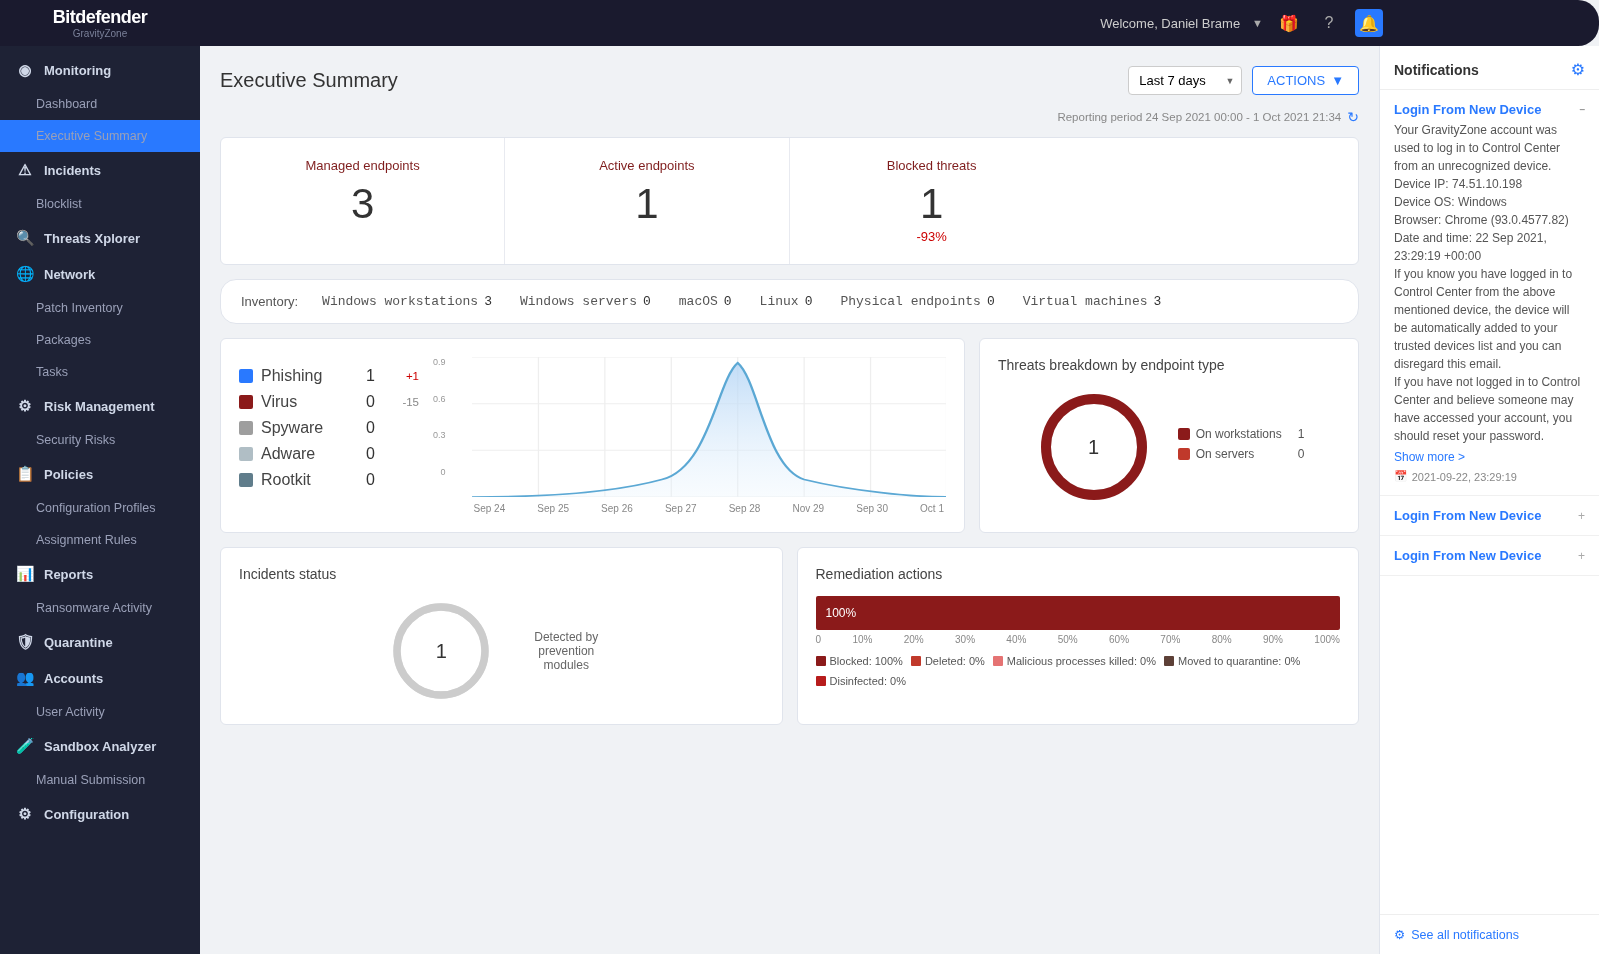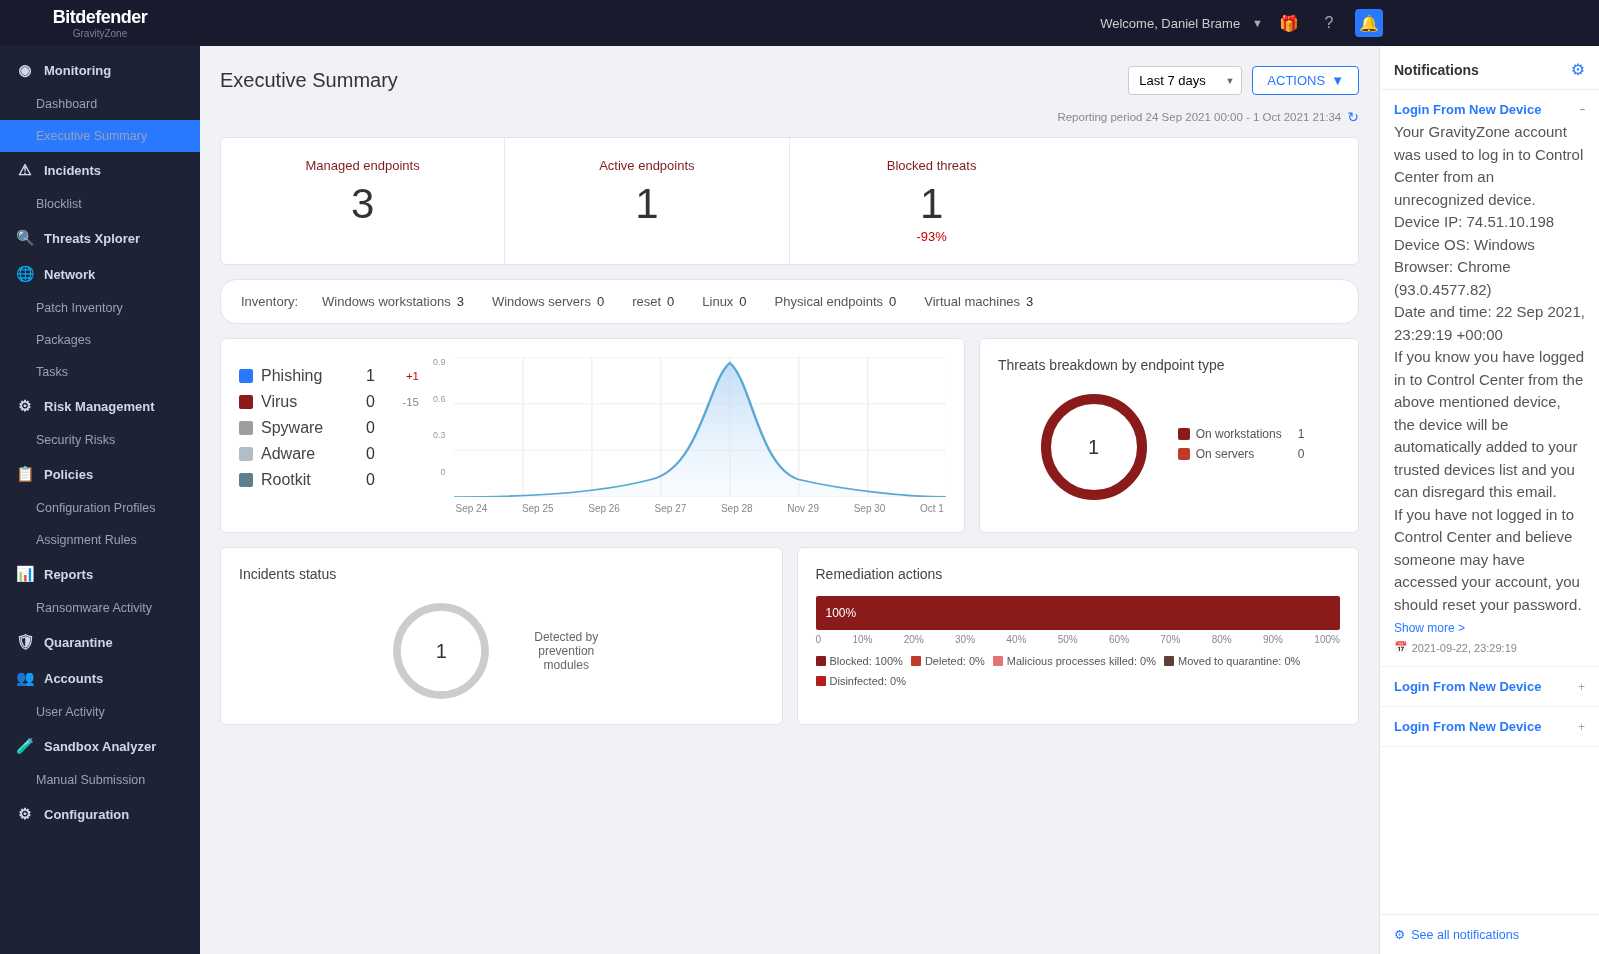--- a/index.html
+++ b/index.html
@@ -10,20 +10,21 @@
       background: #1a1a2e;
       color: #fff;
       display: flex;
       align-items: center;
       justify-content: flex-end;
       padding: 0 16px;
       height: 46px;
       flex-shrink: 0;
       position: relative;
       z-index: 100;
+      border-radius: 21px;
     }
     .top-header-left {
       position: absolute;
       left: 0;
       top: 0;
       width: 200px;
       height: 46px;
       background: #1a1a2e;
       display: flex;
       align-items: center;
@@ -188,21 +189,21 @@
       border: 1px solid #e0e4ec;
       border-radius: 16px;
       padding: 14px 20px;
       display: flex;
       align-items: center;
       gap: 0;
       margin-bottom: 14px;
       font-size: 13px;
     }
     .inv-label { color: #555; font-weight: 500; margin-right: 24px; }
-    .inv-item { display: flex; align-items: center; gap: 6px; margin-right: 28px; color: #555; }
+    .inv-item { display: flex; align-items: center; gap: 6px; margin-right: 28px; color: #555; font-family: Liberation Mono, monospace; }
     .inv-count { font-weight: 500; color: #333; }
 
     
     .charts-row {
       display: grid;
       grid-template-columns: 1fr 380px;
       gap: 14px;
       margin-bottom: 14px;
     }
     .chart-card {
@@ -262,21 +263,21 @@
       display: flex;
       align-items: center;
       justify-content: space-between;
       padding: 14px 14px 10px;
       border-bottom: 1px solid #eee;
     }
     .rp-title { font-size: 14px; font-weight: 600; color: #333; }
     .rp-gear { font-size: 16px; color: #2979ff; cursor: pointer; }
     .notif-item { padding: 12px 14px; border-bottom: 1px solid #f0f0f0; }
     .notif-title { font-size: 13px; font-weight: 600; color: #2979ff; margin-bottom: 4px; cursor: pointer; display: flex; align-items: center; justify-content: space-between; }
-    .notif-body { font-size: 15px; color: #555; line-height: 1.5; }
+    .notif-body { font-size: 12px; color: #555; line-height: 1.5; }
     .notif-time { font-size: 11px; color: #888; margin-top: 5px; display: flex; align-items: center; gap: 4px; }
     .show-more { color: #2979ff; font-size: 12px; cursor: pointer; margin-top: 5px; display: inline-block; }
     .notif-collapsed { display: flex; align-items: center; justify-content: space-between; padding: 12px 14px; border-bottom: 1px solid #f0f0f0; }
     .notif-collapsed-title { color: #2979ff; font-size: 13px; font-weight: 600; cursor: pointer; }
     .rp-footer { padding: 12px 14px; margin-top: auto; border-top: 1px solid #eee; }
     .see-all { color: #2979ff; font-size: 12.5px; cursor: pointer; display: flex; align-items: center; gap: 6px; }
 
     .chart-area { display: flex; gap: 14px; }
     .threat-list { width: 180px; flex-shrink: 0; padding-top: 10px; }
     .line-chart-container { flex: 1; }
@@ -444,21 +445,21 @@
       <span class="inv-label">Inventory:</span>
       <div class="inv-item">
         <span>Windows workstations</span>
         <span class="inv-count">3</span>
       </div>
       <div class="inv-item">
         <span>Windows servers</span>
         <span class="inv-count">0</span>
       </div>
       <div class="inv-item">
-        <span>reset</span>
+        <span>macOS</span>
         <span class="inv-count">0</span>
       </div>
       <div class="inv-item">
         <span>Linux</span>
         <span class="inv-count">0</span>
       </div>
       <div class="inv-item">
         <span>Physical endpoints</span>
         <span class="inv-count">0</span>
       </div>
@@ -498,21 +499,21 @@
               <span class="threat-delta"></span>
             </div>
             <div class="threat-row">
               <div class="threat-color" style="background:#607d8b;"></div>
               <span class="threat-name">Rootkit</span>
               <span class="threat-count">0</span>
               <span class="threat-delta"></span>
             </div>
           </div>
           <div class="line-chart-container">
-            <div style="display:flex; gap:4px;">
+            <div style="display:flex; gap:22px;">
               <div class="y-labels">
                 <span>0.9</span>
                 <span>0.6</span>
                 <span>0.3</span>
                 <span>0</span>
               </div>
               <div style="flex:1;">
                 <svg class="chart-svg" viewBox="0 0 300 120" preserveAspectRatio="none">
 
                   <line x1="0" y1="0" x2="300" y2="0" stroke="#eee" stroke-width="0.8"></line>

